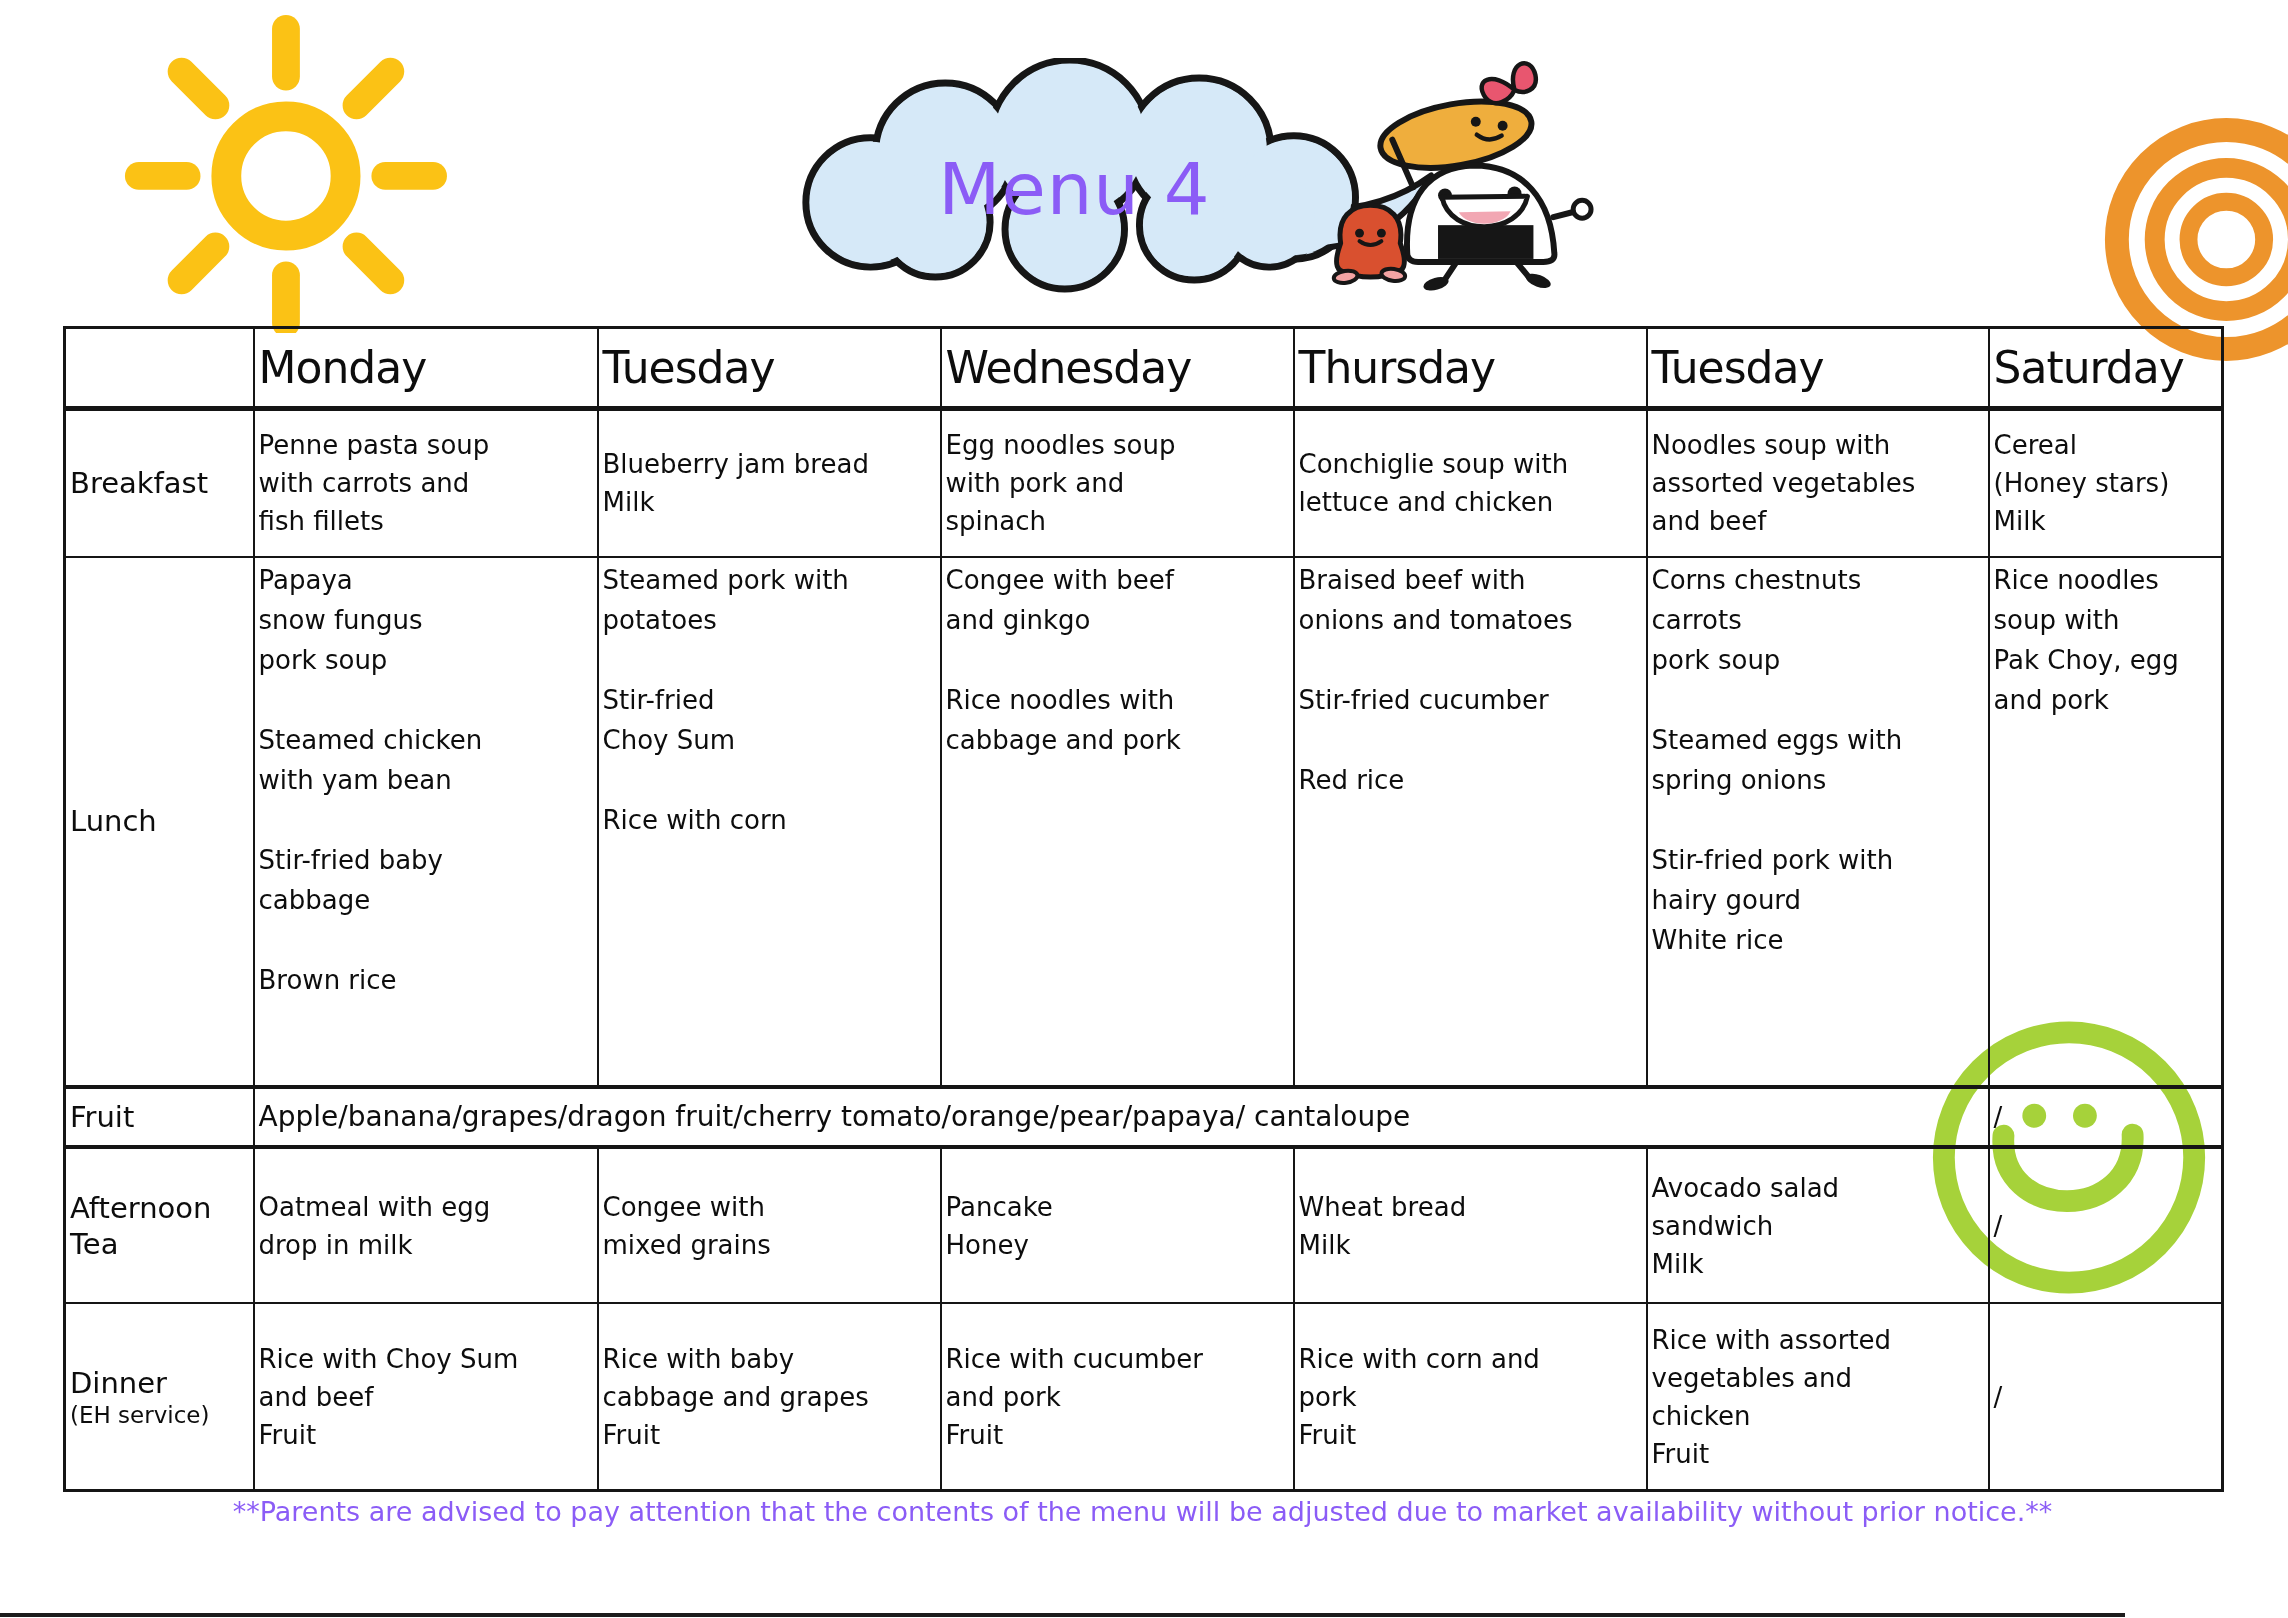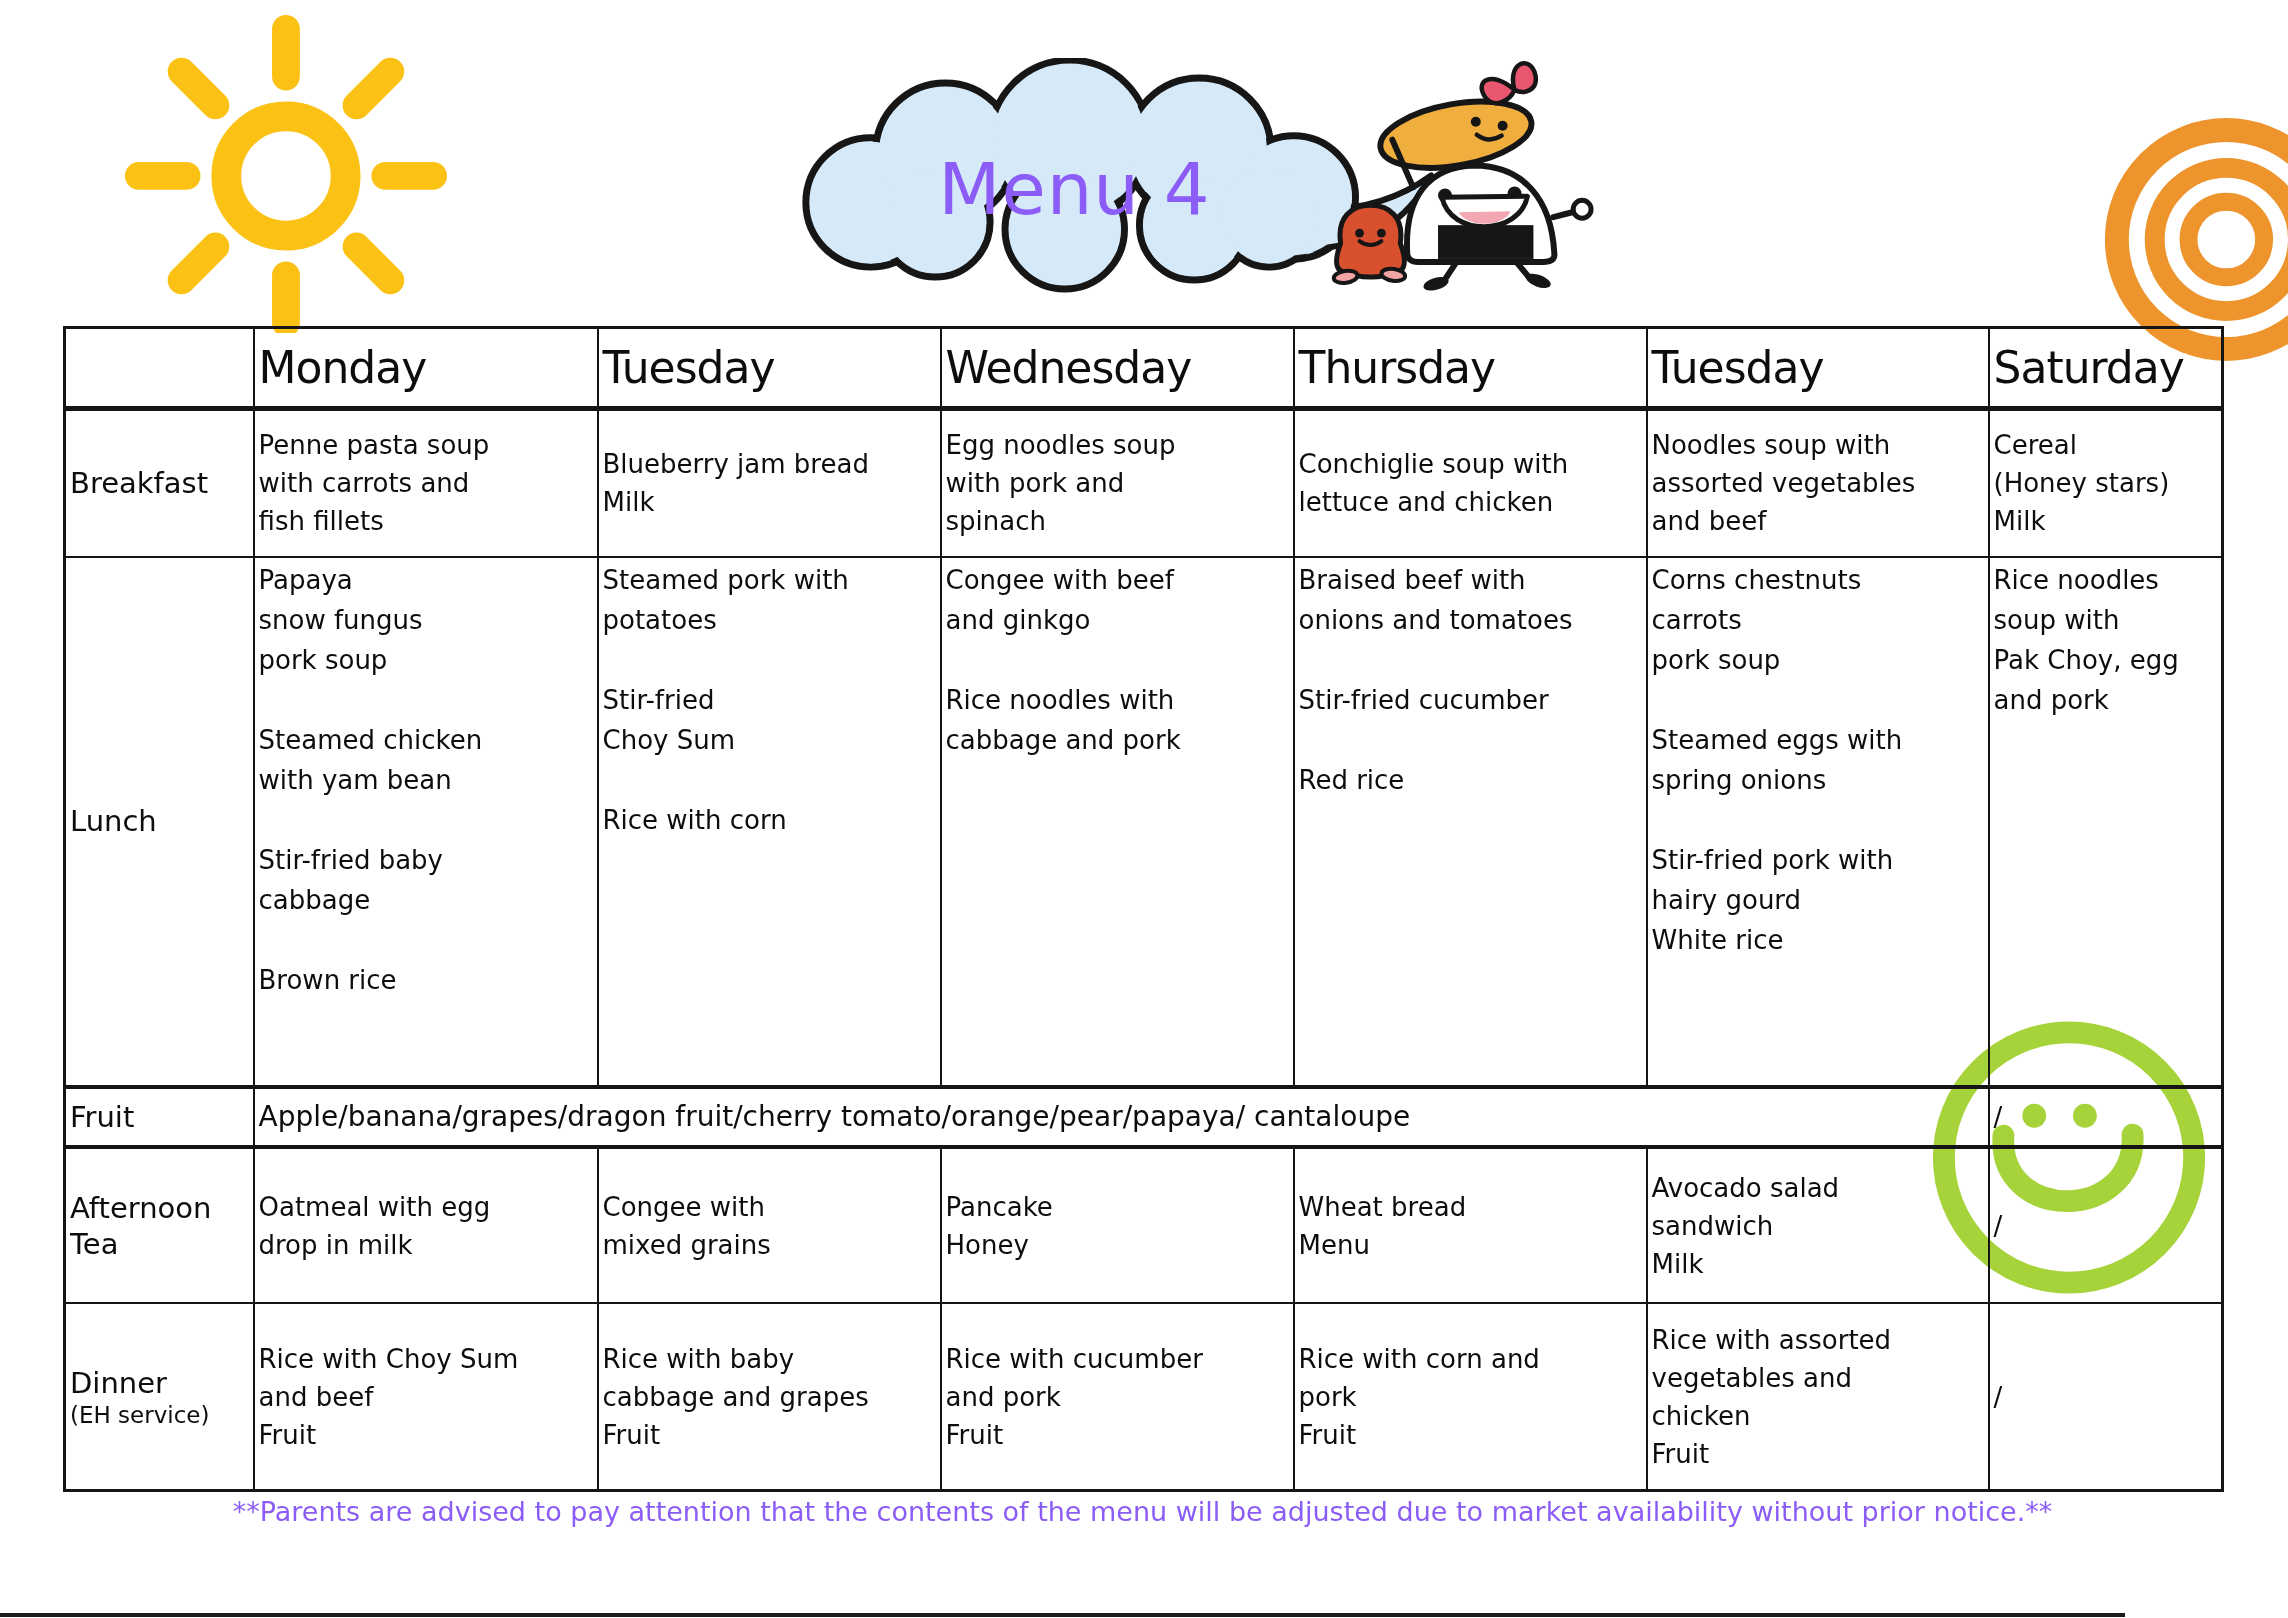--- a/index.html
+++ b/index.html
@@ -246,21 +246,21 @@
     </tr>
     <tr class="r-atea">
       <th class="rowlabel">Afternoon Tea</th>
       <td class="lines">Oatmeal with egg
 drop in milk</td>
       <td class="lines">Congee with
 mixed grains</td>
       <td class="lines">Pancake
 Honey</td>
       <td class="lines">Wheat bread
-Menu</td>
+Milk</td>
       <td class="lines">Avocado salad
 sandwich
 Milk</td>
       <td class="lines">/</td>
     </tr>
     <tr class="r-dinner">
       <th class="rowlabel">
         <div>Dinner</div>
         <div class="sub">(EH service)</div>
       </th>

